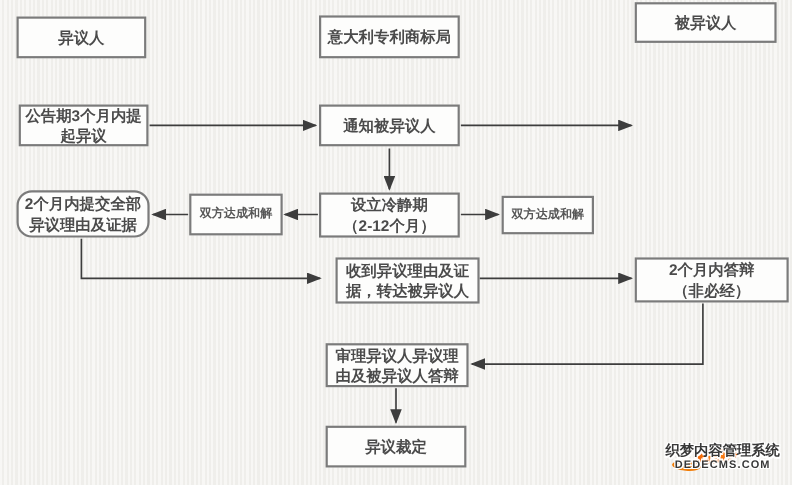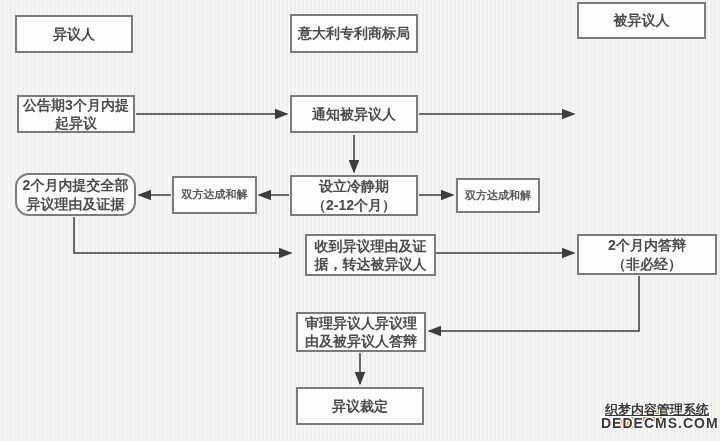--- a/index.html
+++ b/index.html
@@ -59,22 +59,22 @@
     transform: rotate(5deg);
   }
   .wm-line1, .wm-line2 {
     position: relative;
     z-index: 2;
     text-shadow:
       -1px -1px 0 #ffffff, 1px -1px 0 #ffffff,
       -1px 1px 0 #ffffff, 1px 1px 0 #ffffff,
       0 1px 0 #ffffff, 1px 0 0 #ffffff;
   }
-  .wm-line1 { font-size: 13px; letter-spacing: 0px; line-height: 13px; text-decoration: underline; }
-  .wm-line2 { font-size: 14px; letter-spacing: 1px; line-height: 14px; }
+  .wm-line1 { font-size: 13px; letter-spacing: 0px; line-height: 13px; }
+  .wm-line2 { font-size: 10px; letter-spacing: 1px; line-height: 14px; }
 </style>
 </head>
 <body>
 
 <div class="canvas">
 
   <svg class="arrows" width="720" height="441" viewBox="0 0 720 441">
     <defs>
       <marker id="ah" markerWidth="9" markerHeight="7" refX="8" refY="3.5" orient="auto">
         <path d="M0,0 L9,3.5 L0,7 Z" fill="#3d3d3d"></path>

